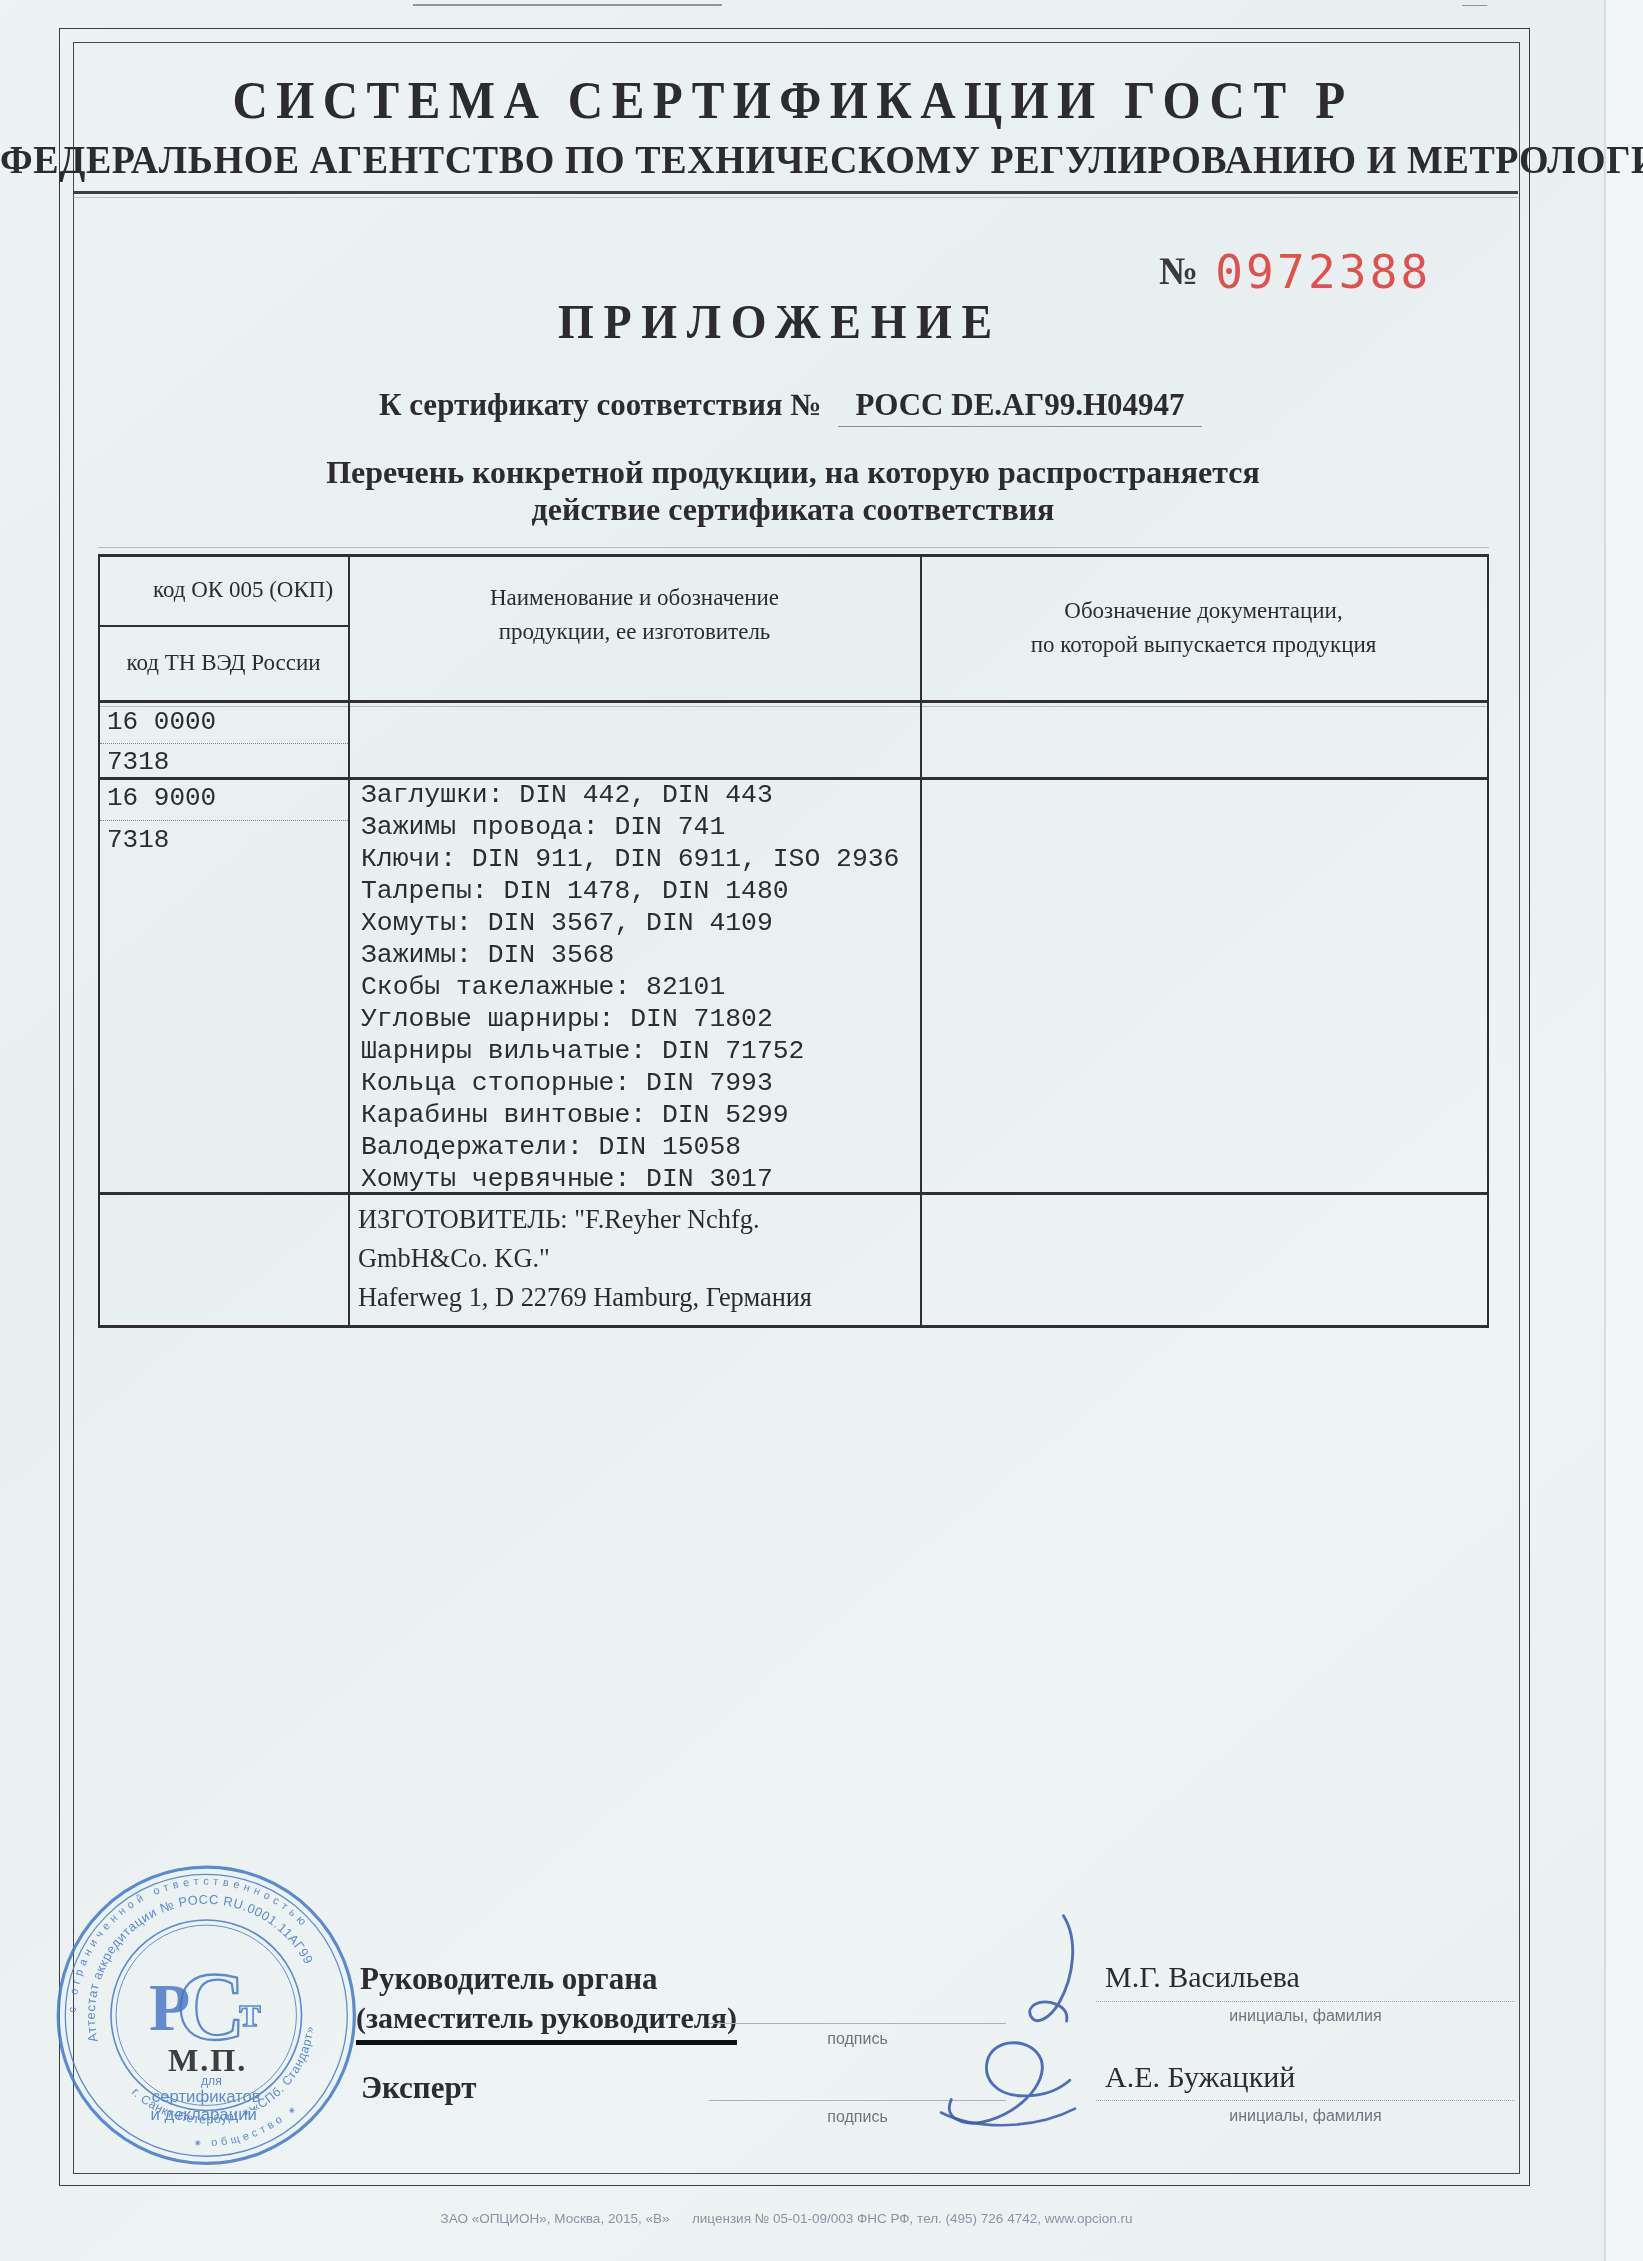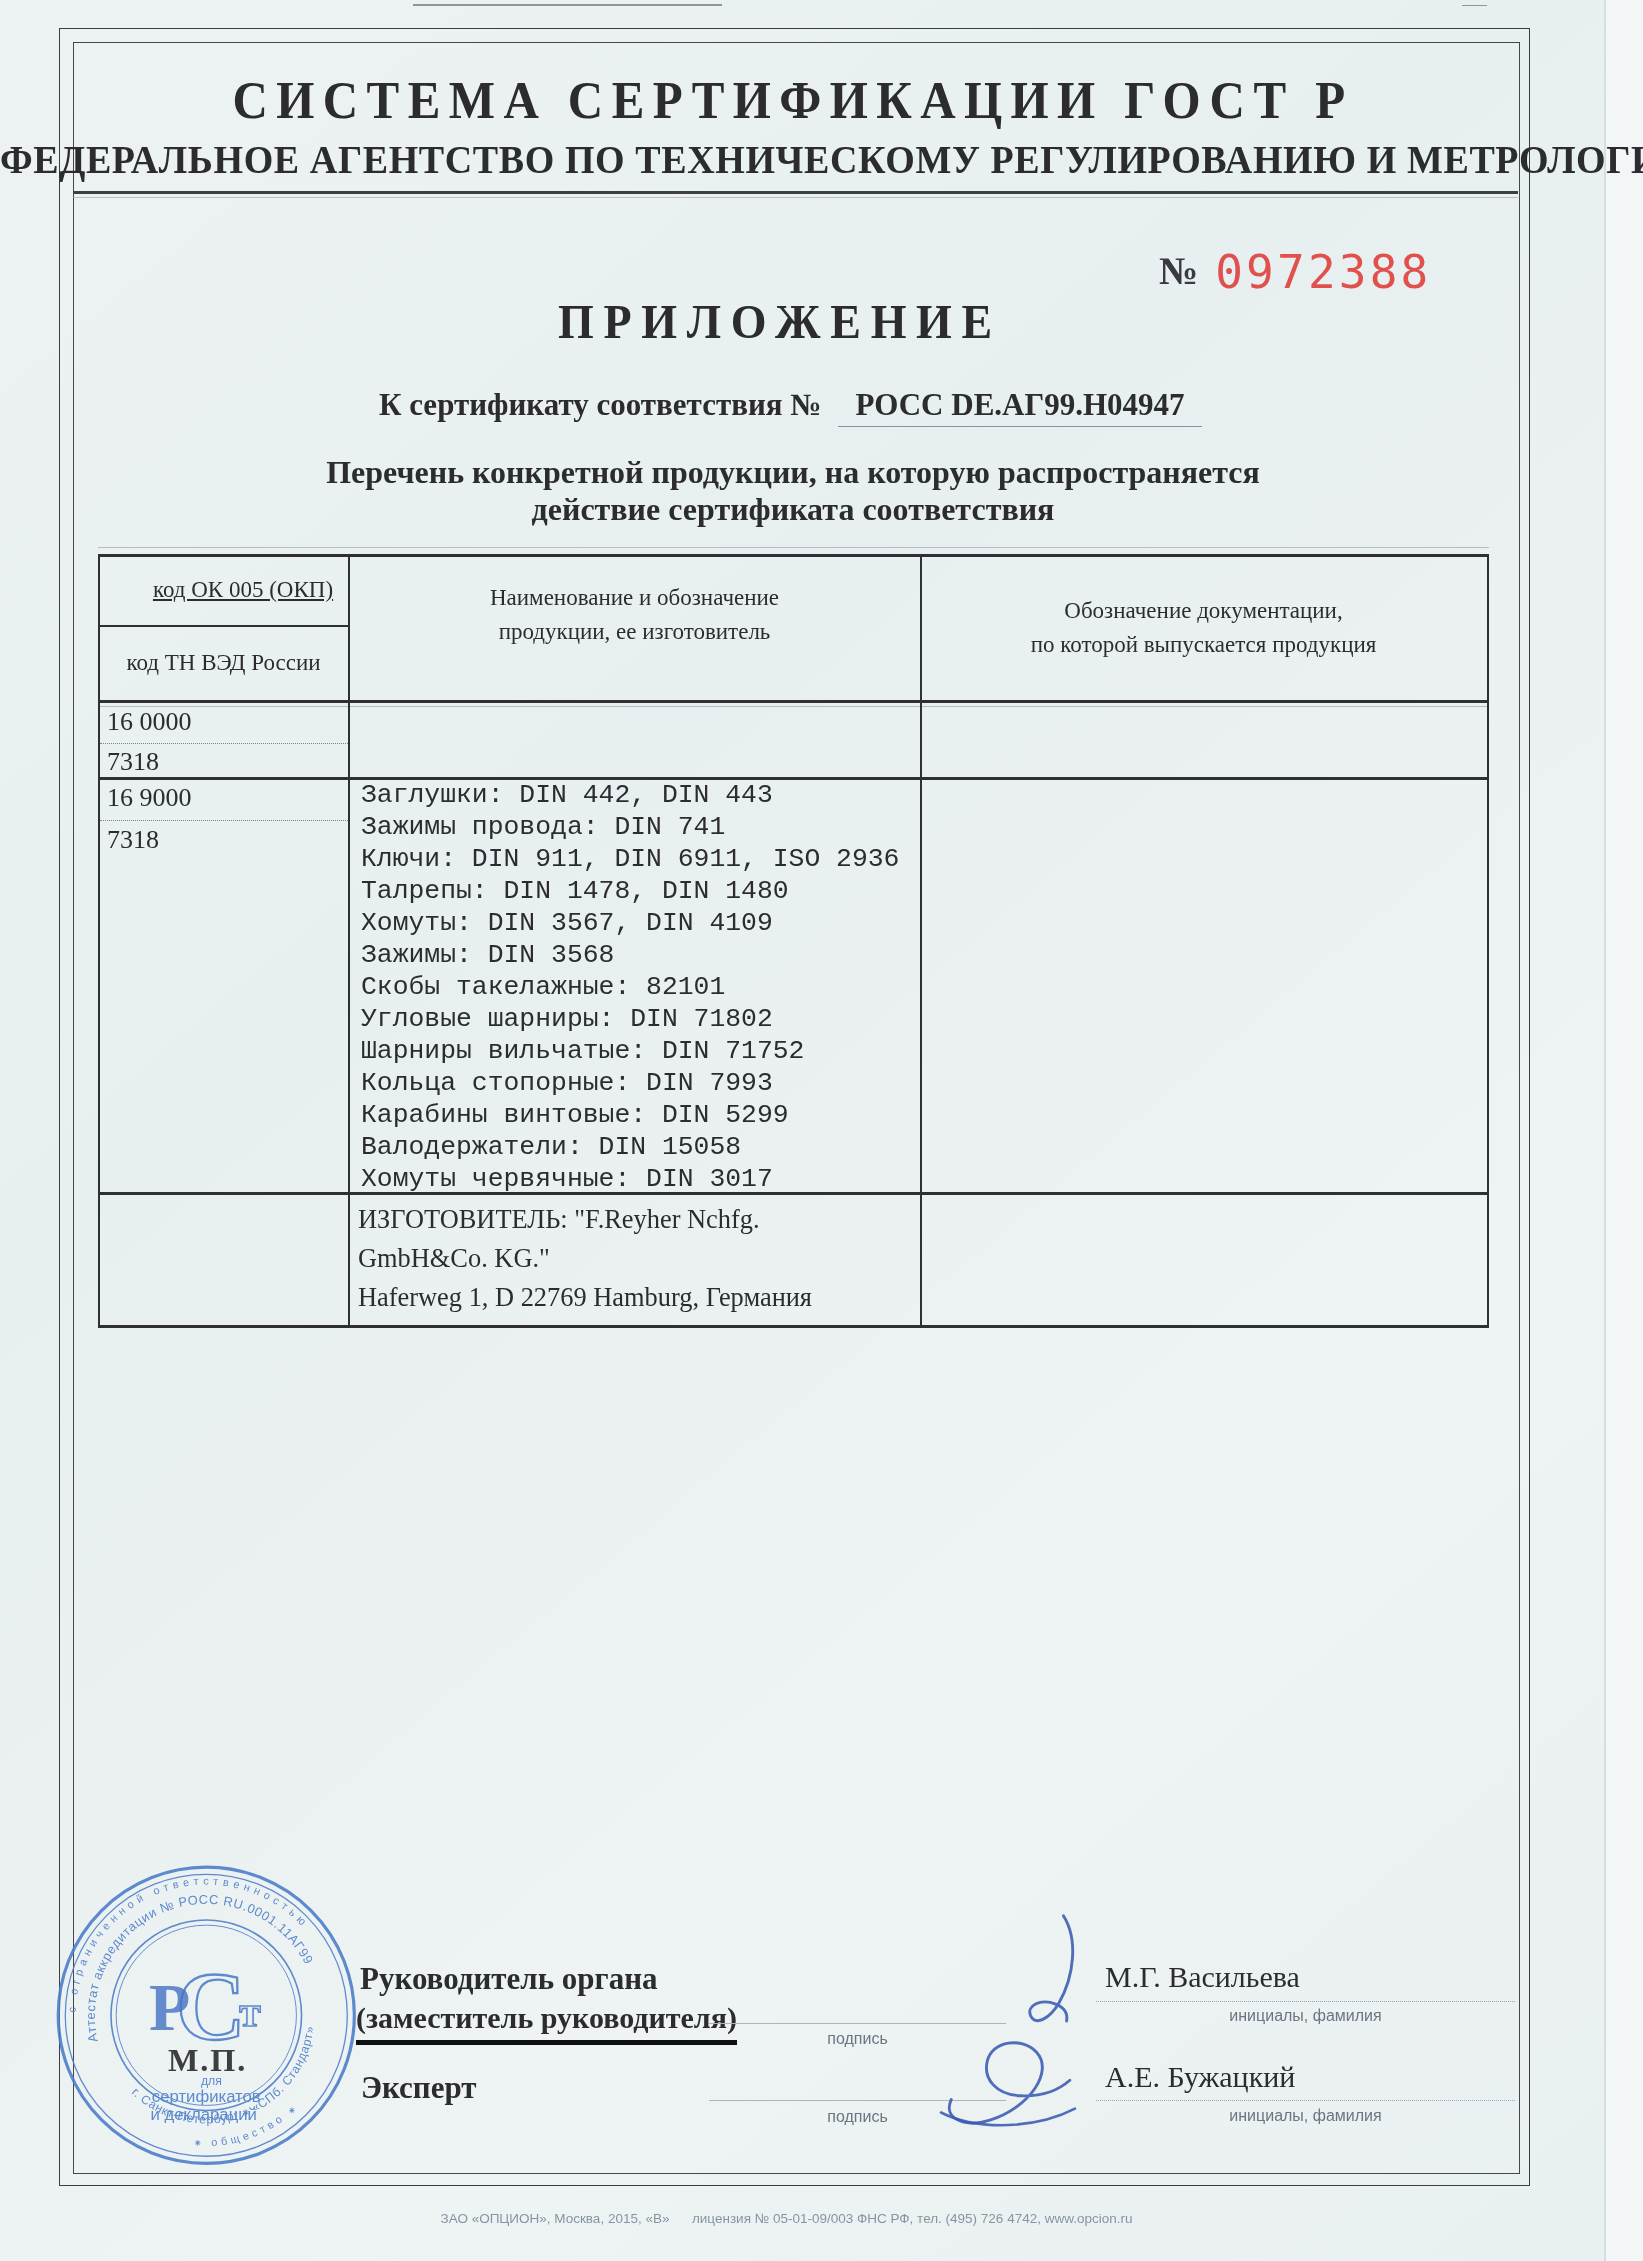--- a/index.html
+++ b/index.html
@@ -27,21 +27,21 @@
   .cert-line .num{display:inline-block;margin-left:17px;padding:0 17px 2.6px 17px;
         border-bottom:1.9px solid #8b949c;}
   .purpose{position:absolute;left:0;top:454px;width:1586px;text-align:center;
         font-size:32px;font-weight:bold;line-height:37px;}
   
   .tl{position:absolute;background:#2f2f34;}
   .tl-dotted{position:absolute;border-top:1.6px dotted #7d8287;}
   .t-echo{position:absolute;background:#9fa6aa;opacity:.7;}
   .cell{position:absolute;font-size:23px;line-height:28px;text-align:center;}
   .cell-flex{display:flex;flex-direction:column;justify-content:center;align-items:center;gap:6.4px;}
-  .code{position:absolute;left:107px;font-size:26px;line-height:28px;white-space:nowrap;}
+  .code{position:absolute;left:107px;font-size:26px;line-height:28px;white-space:nowrap;font-family:Liberation Mono, monospace;}
   .products{position:absolute;left:361px;top:779px;font-size:26.4px;line-height:32px;white-space:nowrap;font-family:Liberation Mono, monospace;}
   .mfr{position:absolute;left:358px;top:1200px;font-size:26.4px;line-height:39px;white-space:nowrap;}
   
   .sig-role{position:absolute;font-size:31px;font-weight:bold;white-space:nowrap;}
   .sig-role-sub{position:absolute;font-size:30px;font-weight:bold;white-space:nowrap;
         border-bottom:5.8px solid #101013;padding-bottom:5.2px;}
   .sig-line{position:absolute;height:1.3px;background:#a9b4bf;}
   .sig-line-dotted{position:absolute;border-top:1.3px dotted #9aa5b0;}
   .sig-label{position:absolute;font-family:"Liberation Sans",sans-serif;font-size:16px;color:#6b7680;
         text-align:center;white-space:nowrap;}
@@ -91,21 +91,21 @@
   <div class="t-echo" style="left:98px;top:706px;width:1391px;height:1.3px;"></div>
   <div class="tl" style="left:98px;top:777px;width:1391px;height:2.6px;"></div>
   <div class="tl" style="left:98px;top:1192px;width:1391px;height:2.6px;"></div>
   <div class="tl" style="left:98px;top:1325px;width:1391px;height:2.6px;"></div>
 
   <div class="tl" style="left:98px;top:554px;width:1.9px;height:773px;"></div>
   <div class="tl" style="left:348px;top:554px;width:1.9px;height:773px;"></div>
   <div class="tl" style="left:920px;top:554px;width:1.9px;height:773px;"></div>
   <div class="tl" style="left:1487px;top:554px;width:1.9px;height:773px;"></div>
 
-  <div class="cell cell-flex" style="left:100px;top:557px;width:286px;height:66px;text-decoration:underline;">
+  <div class="cell cell-flex" style="left:100px;top:557px;width:286px;height:66px;">
     <span>код ОК 005 (ОКП)</span>
   </div>
   <div class="tl" style="left:98px;top:625px;width:252px;height:1.9px;"></div>
   <div class="cell cell-flex" style="left:100px;top:628px;width:247px;height:70px;">
     <span>код ТН ВЭД России</span>
   </div>
   <div class="cell cell-flex" style="left:350px;top:557px;width:569px;height:116px;">
     <span>Наименование и обозначение</span>
     <span>продукции, ее изготовитель</span>
   </div>

